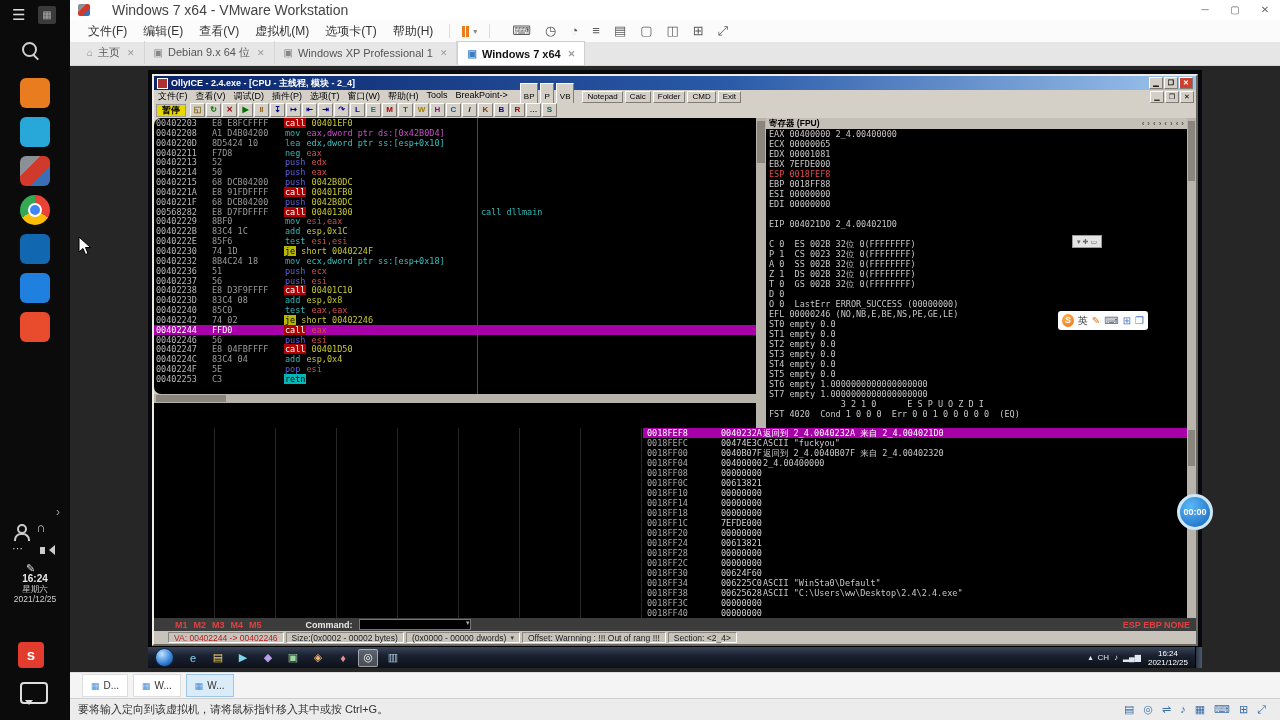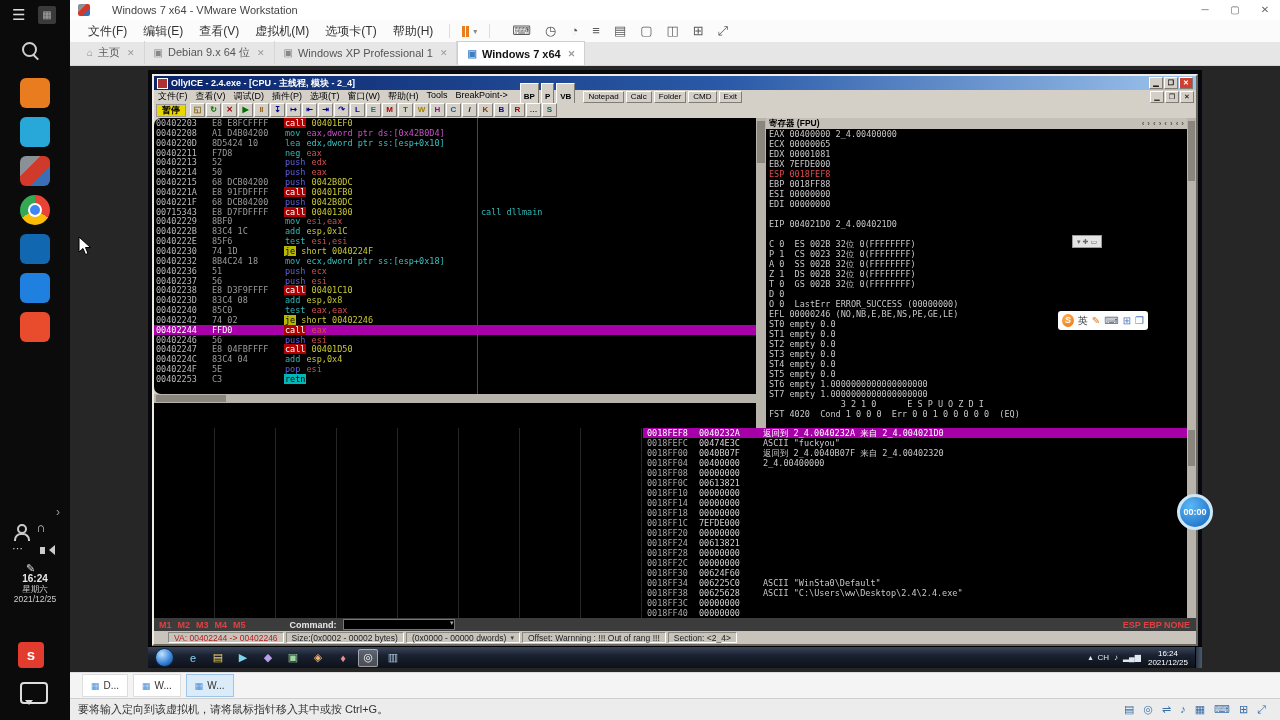--- a/index.html
+++ b/index.html
@@ -35,21 +35,21 @@
   #hs-clock .d{font-size:8.5px;color:#cfcfcf;}
   #hs-sogou{position:absolute;left:18px;top:642px;width:26px;height:26px;background:#e23c2e;border-radius:4px;
            color:#fff;font-size:15px;font-weight:bold;text-align:center;line-height:26px;}
   #hs-chat{position:absolute;left:20px;top:682px;width:24px;height:18px;border:2px solid #ddd;border-radius:4px;}
   #hs-chat::after{content:"";position:absolute;left:3px;top:16px;border:4px solid transparent;border-top:5px solid #ddd;}
 
   
   #vm-titlebar{position:absolute;left:70px;top:0;width:1210px;height:20px;background:#fff;border-bottom:1px solid #ececec;
            display:flex;align-items:center;}
   #vm-title-ico{width:12px;height:12px;margin-left:8px;border-radius:2px;}
-  #vm-title-text{font-size:11px;color:#444;margin-left:22px;}
+  #vm-title-text{font-size:14px;color:#444;margin-left:22px;}
   #vm-controls{margin-left:auto;display:flex;}
   .wctl{width:30px;text-align:center;color:#666;font-size:10px;line-height:20px;}
   #vm-menubar{position:absolute;left:70px;top:20px;width:1210px;height:22px;background:#fbfbfb;display:flex;align-items:center;}
   #vm-menu{display:flex;margin-left:10px;}
   .vm-menu-item{padding:0 8px;font-size:12px;color:#333;line-height:22px;}
   .vdiv{width:1px;height:14px;background:#ddd;margin:0 8px;}
   #vm-pause{display:flex;align-items:center;gap:1px;padding:0 4px;}
   .pbar{width:3px;height:11px;background:#e87c1e;}
   .pcaret{color:#888;font-size:8px;margin-left:3px;}
   #vm-tools{display:flex;margin-left:8px;gap:2px;}
@@ -75,21 +75,21 @@
   #o-title-ico{width:9px;height:9px;background:#b03030;border:1px solid #fff;}
   #o-title-ctls{margin-left:auto;display:flex;gap:1px;}
   .otc{width:12px;height:10px;background:#d4d0c8;border:1px solid;border-color:#fff #807d75 #807d75 #fff;
         color:#000;font-size:7px;line-height:9px;text-align:center;}
   .otc.close{background:#d04030;color:#fff;font-weight:bold;}
   #o-menubar{position:absolute;left:0;top:14px;right:0;height:13px;background:#d4d0c8;display:flex;align-items:center;font-size:9px;color:#000;}
   #o-menu-items{display:flex;}
   .o-menu-item{padding:0 4px;white-space:nowrap;}
   .o3d{background:#d4d0c8;border:1px solid;border-color:#fff #807d75 #807d75 #fff;}
   #o-quick{display:flex;gap:2px;margin-left:8px;}
-  .o-quick-btn{font-size:8px;padding:8px 3px;line-height:10px;font-weight:bold;}
+  .o-quick-btn{font-size:8px;padding:8px 3px;line-height:10px;font-weight:normal;}
   #o-launch{display:flex;gap:2px;margin-left:8px;}
   .o-launch-btn{font-size:8px;padding:0 4px;line-height:10px;}
   #o-mdi{margin-left:auto;display:flex;gap:1px;margin-right:2px;}
   #o-toolbar{position:absolute;left:0;top:27px;right:0;height:14px;background:#d4d0c8;display:flex;align-items:center;gap:1px;padding-left:2px;}
   #o-pause{background:#e8d800;color:#000;font-size:9px;font-weight:bold;padding:0 5px;border:1px solid #999;line-height:11px;}
   .o-tool-btn{width:13px;height:12px;font-size:8px;font-weight:bold;text-align:center;line-height:11px;}
 
   
   #disasm{position:absolute;left:0;top:42px;width:646px;height:276px;background:#000;overflow:hidden;border-radius:7px;}
   .drow{position:relative;height:9.857px;line-height:9.857px;font:8.5px "DejaVu Sans Mono",monospace;white-space:pre;}
@@ -121,30 +121,30 @@
   .rc-w{color:#c8c8c8;}.rc-r{color:#e04848;}
   #regs-vscroll{position:absolute;left:1033px;top:42px;width:9px;height:310px;background:#b8b4ac;}
   #regs-vscroll .thumb{position:absolute;left:1px;top:3px;width:7px;height:60px;background:#8a867e;}
 
   
   #dump{position:absolute;left:0;top:352px;width:489px;height:190px;background:#000;
         background-image:repeating-linear-gradient(90deg,transparent 0 60px,#262626 60px 61px);}
   #stack{position:absolute;left:489px;top:352px;width:544px;height:190px;background:#000000;overflow:hidden;}
   .srow{position:relative;height:10px;line-height:10px;font:8.5px "DejaVu Sans Mono",monospace;white-space:pre;}
   .s-addr{position:absolute;left:4px;color:#a8a8a8;}
-  .s-val{position:absolute;left:56px;color:#d0d0d0;}
+  .s-val{position:absolute;left:78px;color:#d0d0d0;}
   .s-com{position:absolute;left:120px;color:#c8c8c8;}
   .srow.hl{background:#a800a8;}
   .srow.hl .s-addr,.srow.hl .s-val,.srow.hl .s-com{color:#fff;}
   #stack-vscroll{position:absolute;left:1033px;top:352px;width:9px;height:190px;background:#b8b4ac;}
   #stack-vscroll .thumb{position:absolute;left:1px;top:2px;width:7px;height:36px;background:#8a867e;}
 
   
   #o-cmd{position:absolute;left:0;top:542px;right:0;height:13px;background:#3c3c3c;display:flex;align-items:center;font-size:9px;}
-  #cmd-tabs{display:flex;gap:6px;padding-left:5px;}
+  #cmd-tabs{display:flex;gap:6px;padding-left:21px;}
   .cmd-tab{color:#e04040;font-weight:bold;}
   #cmd-label{color:#e8e8e8;margin-left:44px;font-weight:bold;}
   #cmd-combo{margin-left:6px;width:110px;height:9px;background:#000;border:1px solid #777;position:relative;}
   #cmd-combo .seg-caret{position:absolute;right:0;top:-1px;color:#aaa;font-size:7px;}
   #cmd-right{margin-left:auto;margin-right:6px;color:#e04040;font-weight:bold;}
   #o-status{position:absolute;left:0;top:555px;right:0;height:13px;background:#c8c4bc;display:flex;align-items:center;
         font-size:8.5px;color:#222;gap:2px;padding-left:14px;}
   .o-seg{border:1px solid;border-color:#8a867e #fff #fff #8a867e;padding:0 5px;height:11px;line-height:10px;
         background:#c8c4bc;display:flex;gap:4px;box-sizing:border-box;white-space:nowrap;}
   .seg-red{color:#b02020;}
@@ -356,21 +356,21 @@
         <div id="disasm-rows">
           <div class="drow"><div class="d-addr">00402203</div><div class="d-bytes">E8 E8FCFFFF</div><div class="d-instr"><span class="mn m-call">call</span><span class="op o-y"> 00401EF0</span></div></div>
           <div class="drow"><div class="d-addr">00402208</div><div class="d-bytes">A1 D4B04200</div><div class="d-instr"><span class="mn m-norm">mov</span><span class="op o-m"> eax,dword ptr ds:[0x42B0D4]</span></div></div>
           <div class="drow"><div class="d-addr">0040220D</div><div class="d-bytes">8D5424 10</div><div class="d-instr"><span class="mn m-norm">lea</span><span class="op o-c"> edx,dword ptr ss:[esp+0x10]</span></div></div>
           <div class="drow"><div class="d-addr">00402211</div><div class="d-bytes">F7D8</div><div class="d-instr"><span class="mn m-norm">neg</span><span class="op o-r"> eax</span></div></div>
           <div class="drow"><div class="d-addr">00402213</div><div class="d-bytes">52</div><div class="d-instr"><span class="mn m-push">push</span><span class="op o-r"> edx</span></div></div>
           <div class="drow"><div class="d-addr">00402214</div><div class="d-bytes">50</div><div class="d-instr"><span class="mn m-push">push</span><span class="op o-r"> eax</span></div></div>
           <div class="drow"><div class="d-addr">00402215</div><div class="d-bytes">68 DCB04200</div><div class="d-instr"><span class="mn m-push">push</span><span class="op o-y"> 0042B0DC</span></div></div>
           <div class="drow"><div class="d-addr">0040221A</div><div class="d-bytes">E8 91FDFFFF</div><div class="d-instr"><span class="mn m-call">call</span><span class="op o-y"> 00401FB0</span></div></div>
           <div class="drow"><div class="d-addr">0040221F</div><div class="d-bytes">68 DCB04200</div><div class="d-instr"><span class="mn m-push">push</span><span class="op o-y"> 0042B0DC</span></div></div>
-          <div class="drow"><div class="d-addr">00715343</div><div class="d-bytes">E8 D7FDFFFF</div><div class="d-instr"><span class="mn m-call">call</span><span class="op o-y"> 00401300</span></div><div class="d-comment">call dllmain</div></div>
+          <div class="drow"><div class="d-addr">00568282</div><div class="d-bytes">E8 D7FDFFFF</div><div class="d-instr"><span class="mn m-call">call</span><span class="op o-y"> 00401300</span></div><div class="d-comment">call dllmain</div></div>
           <div class="drow"><div class="d-addr">00402229</div><div class="d-bytes">8BF0</div><div class="d-instr"><span class="mn m-norm">mov</span><span class="op o-r"> esi,eax</span></div></div>
           <div class="drow"><div class="d-addr">0040222B</div><div class="d-bytes">83C4 1C</div><div class="d-instr"><span class="mn m-norm">add</span><span class="op o-y"> esp,0x1C</span></div></div>
           <div class="drow"><div class="d-addr">0040222E</div><div class="d-bytes">85F6</div><div class="d-instr"><span class="mn m-norm">test</span><span class="op o-r"> esi,esi</span></div></div>
           <div class="drow"><div class="d-addr">00402230</div><div class="d-bytes">74 1D</div><div class="d-instr"><span class="mn m-jmp">je</span><span class="op o-y"> short 0040224F</span></div></div>
           <div class="drow"><div class="d-addr">00402232</div><div class="d-bytes">8B4C24 18</div><div class="d-instr"><span class="mn m-norm">mov</span><span class="op o-c"> ecx,dword ptr ss:[esp+0x18]</span></div></div>
           <div class="drow"><div class="d-addr">00402236</div><div class="d-bytes">51</div><div class="d-instr"><span class="mn m-push">push</span><span class="op o-r"> ecx</span></div></div>
           <div class="drow"><div class="d-addr">00402237</div><div class="d-bytes">56</div><div class="d-instr"><span class="mn m-push">push</span><span class="op o-r"> esi</span></div></div>
           <div class="drow"><div class="d-addr">00402238</div><div class="d-bytes">E8 D3F9FFFF</div><div class="d-instr"><span class="mn m-call">call</span><span class="op o-y"> 00401C10</span></div></div>
           <div class="drow"><div class="d-addr">0040223D</div><div class="d-bytes">83C4 08</div><div class="d-instr"><span class="mn m-norm">add</span><span class="op o-y"> esp,0x8</span></div></div>
           <div class="drow"><div class="d-addr">00402240</div><div class="d-bytes">85C0</div><div class="d-instr"><span class="mn m-norm">test</span><span class="op o-r"> eax,eax</span></div></div>

